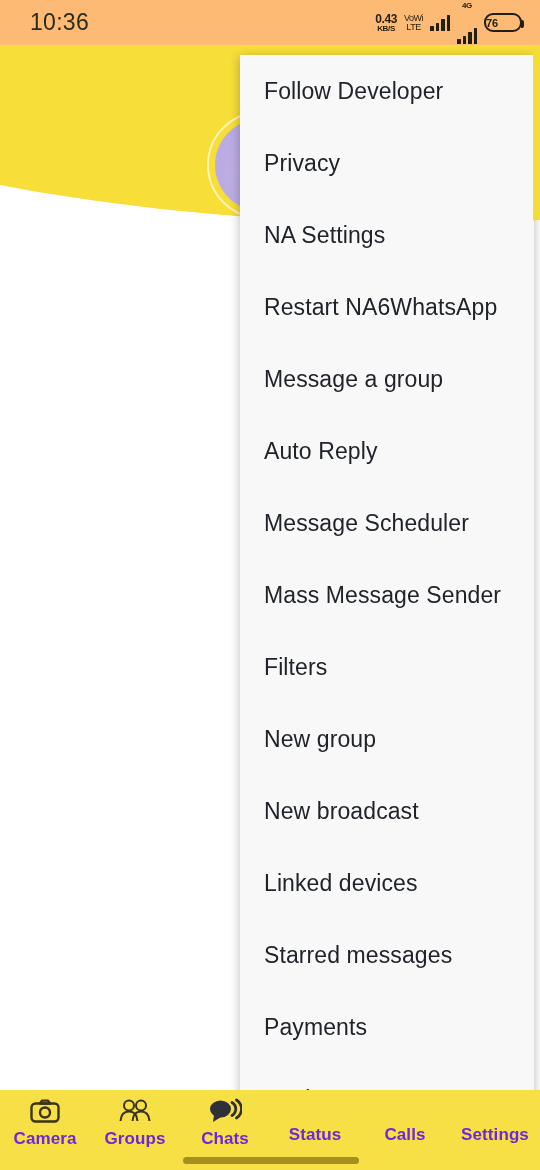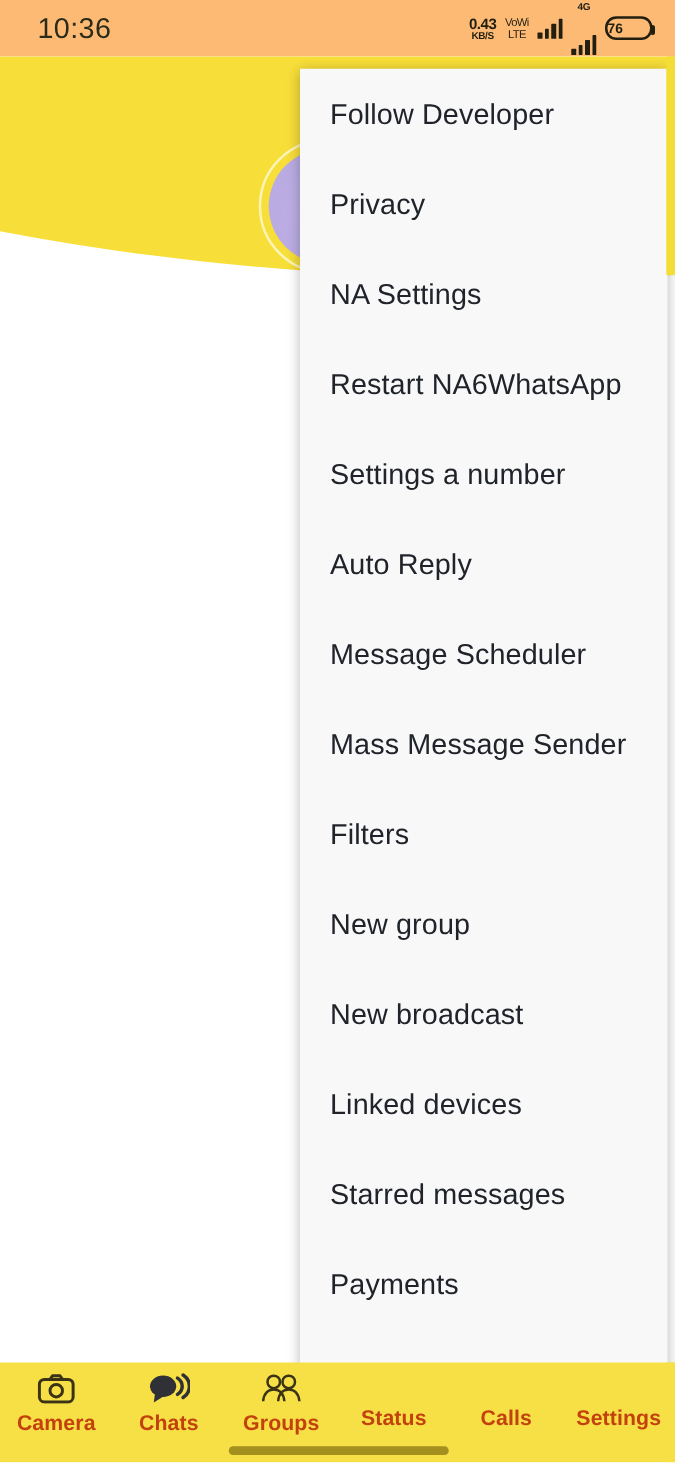--- a/index.html
+++ b/index.html
@@ -164,21 +164,21 @@
   }
   .nav-item{
     flex:1;
     height:66px;
     display:flex; flex-direction:column; align-items:center; justify-content:flex-start;
     padding-top:6px;
     position:relative;
   }
   .nav-icon{ height:30px; display:flex; align-items:center; justify-content:center; }
   .nav-label{
-    font-size:17px; font-weight:bold; color:#c2410c; margin-top:3px;
+    font-size:17px; font-weight:bold; color:#6d28d9; margin-top:3px;
     letter-spacing:.1px;
   }
   .nav-item.noicon .nav-label{ margin-top:29px; }
   #nav-underline{
     position:absolute; bottom:6px; left:183px;
     width:176px; height:7px; border-radius:4px;
     background:#a3901f;
     z-index:60;
   }
 </style>
@@ -239,21 +239,21 @@
       <span>, Amit, Am</span>
     </div>
     <div class="entry-line2">contacts a</div>
   </div>
 
   <div id="menu">
     <div class="menu-item">Follow Developer</div>
     <div class="menu-item">Privacy</div>
     <div class="menu-item">NA Settings</div>
     <div class="menu-item">Restart NA6WhatsApp</div>
-    <div class="menu-item">Settings a number</div>
+    <div class="menu-item">Message a group</div>
     <div class="menu-item">Auto Reply</div>
     <div class="menu-item">Message Scheduler</div>
     <div class="menu-item">Mass Message Sender</div>
     <div class="menu-item">Filters</div>
     <div class="menu-item">New group</div>
     <div class="menu-item">New broadcast</div>
     <div class="menu-item">Linked devices</div>
     <div class="menu-item">Starred messages</div>
     <div class="menu-item">Payments</div>
     <div class="menu-item">Settings</div>
@@ -270,42 +270,42 @@
           <rect x="1.5" y="4.5" width="27" height="18" rx="4" fill="none" stroke="#3a3316" stroke-width="2.4"></rect>
           <path d="M10 4.5 L12 1.6 L18 1.6 L20 4.5 Z" fill="none" stroke="#3a3316" stroke-width="2.4" stroke-linejoin="round"></path>
           <circle cx="15" cy="13.5" r="5" fill="none" stroke="#3a3316" stroke-width="2.4"></circle>
         </svg>
       </div>
       <div class="nav-label">Camera</div>
     </div>
 
     <div class="nav-item">
       <div class="nav-icon">
+        <svg width="34" height="24" viewBox="0 0 34 24">
+          <circle cx="11" cy="6.5" r="5" fill="none" stroke="#3a3316" stroke-width="2"></circle>
+          <circle cx="23" cy="6.5" r="5" fill="none" stroke="#3a3316" stroke-width="2"></circle>
+          <path d="M2.5 22 C3 15 7 12.5 11 12.5 C15 12.5 19 15 19.5 22" fill="none" stroke="#3a3316" stroke-width="2"></path>
+          <path d="M14.5 22 C15 15 19 12.5 23 12.5 C27 12.5 31 15 31.5 22" fill="none" stroke="#3a3316" stroke-width="2"></path>
+        </svg>
+      </div>
+      <div class="nav-label">Groups</div>
+    </div>
+
+    <div class="nav-item">
+      <div class="nav-icon">
         <svg width="34" height="26" viewBox="0 0 34 26">
           <ellipse cx="12.5" cy="11" rx="10.5" ry="8.6" fill="#2f3137"></ellipse>
           <path d="M6 17 L5 24 L13 19 Z" fill="#2f3137"></path>
           <path d="M24 4.5 a9 8 0 0 1 0 13" fill="none" stroke="#2f3137" stroke-width="2.8" stroke-linecap="round"></path>
           <path d="M28.5 2 a12.5 11.2 0 0 1 0 18" fill="none" stroke="#2f3137" stroke-width="2.8" stroke-linecap="round"></path>
         </svg>
       </div>
       <div class="nav-label">Chats</div>
     </div>
 
-    <div class="nav-item">
-      <div class="nav-icon">
-        <svg width="34" height="24" viewBox="0 0 34 24">
-          <circle cx="11" cy="6.5" r="5" fill="none" stroke="#3a3316" stroke-width="2"></circle>
-          <circle cx="23" cy="6.5" r="5" fill="none" stroke="#3a3316" stroke-width="2"></circle>
-          <path d="M2.5 22 C3 15 7 12.5 11 12.5 C15 12.5 19 15 19.5 22" fill="none" stroke="#3a3316" stroke-width="2"></path>
-          <path d="M14.5 22 C15 15 19 12.5 23 12.5 C27 12.5 31 15 31.5 22" fill="none" stroke="#3a3316" stroke-width="2"></path>
-        </svg>
-      </div>
-      <div class="nav-label">Groups</div>
-    </div>
-
     <div class="nav-item noicon">
       <div class="nav-label">Status</div>
     </div>
 
     <div class="nav-item noicon">
       <div class="nav-label">Calls</div>
     </div>
 
     <div class="nav-item noicon">
       <div class="nav-label">Settings</div>

